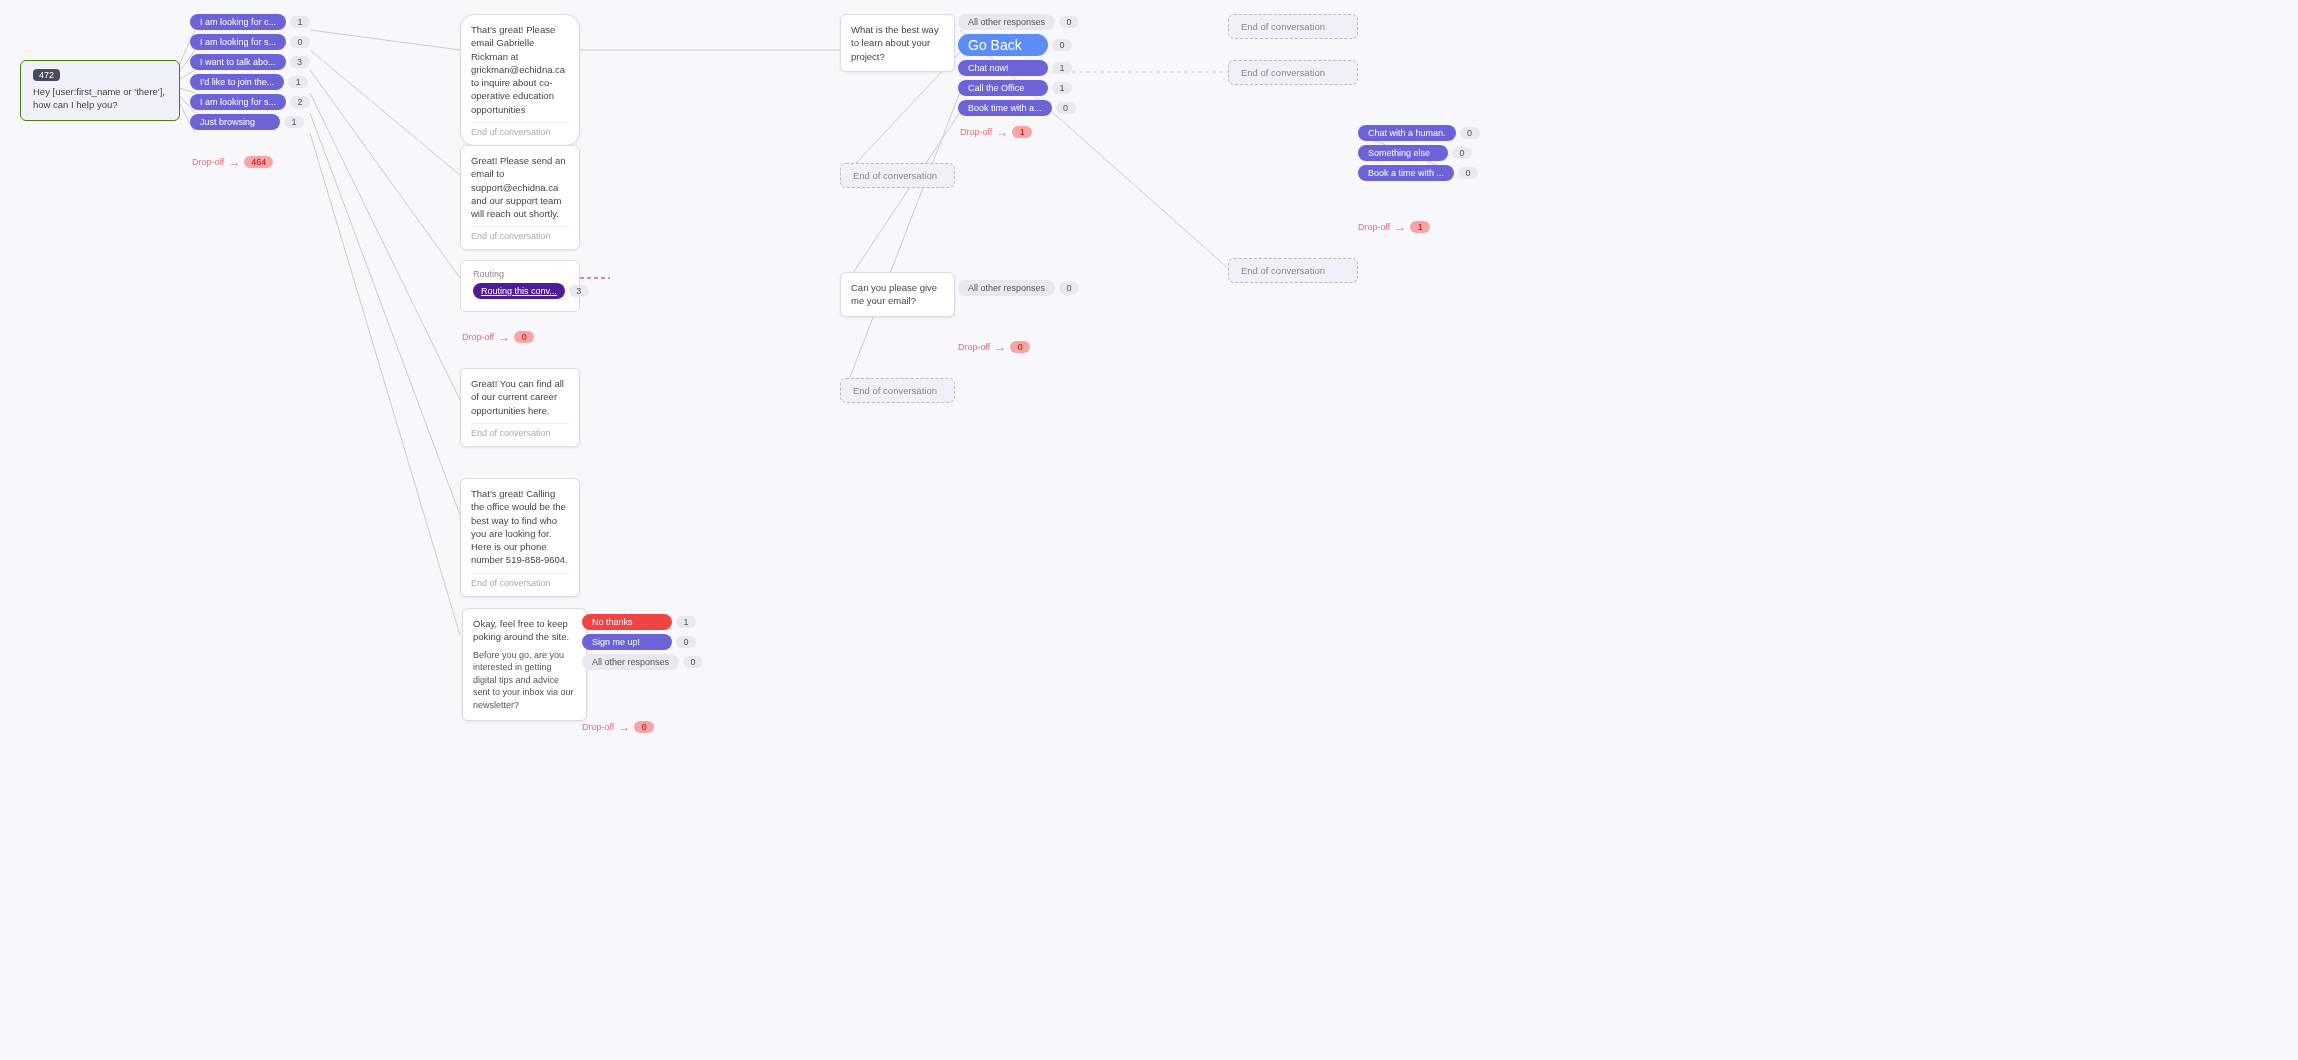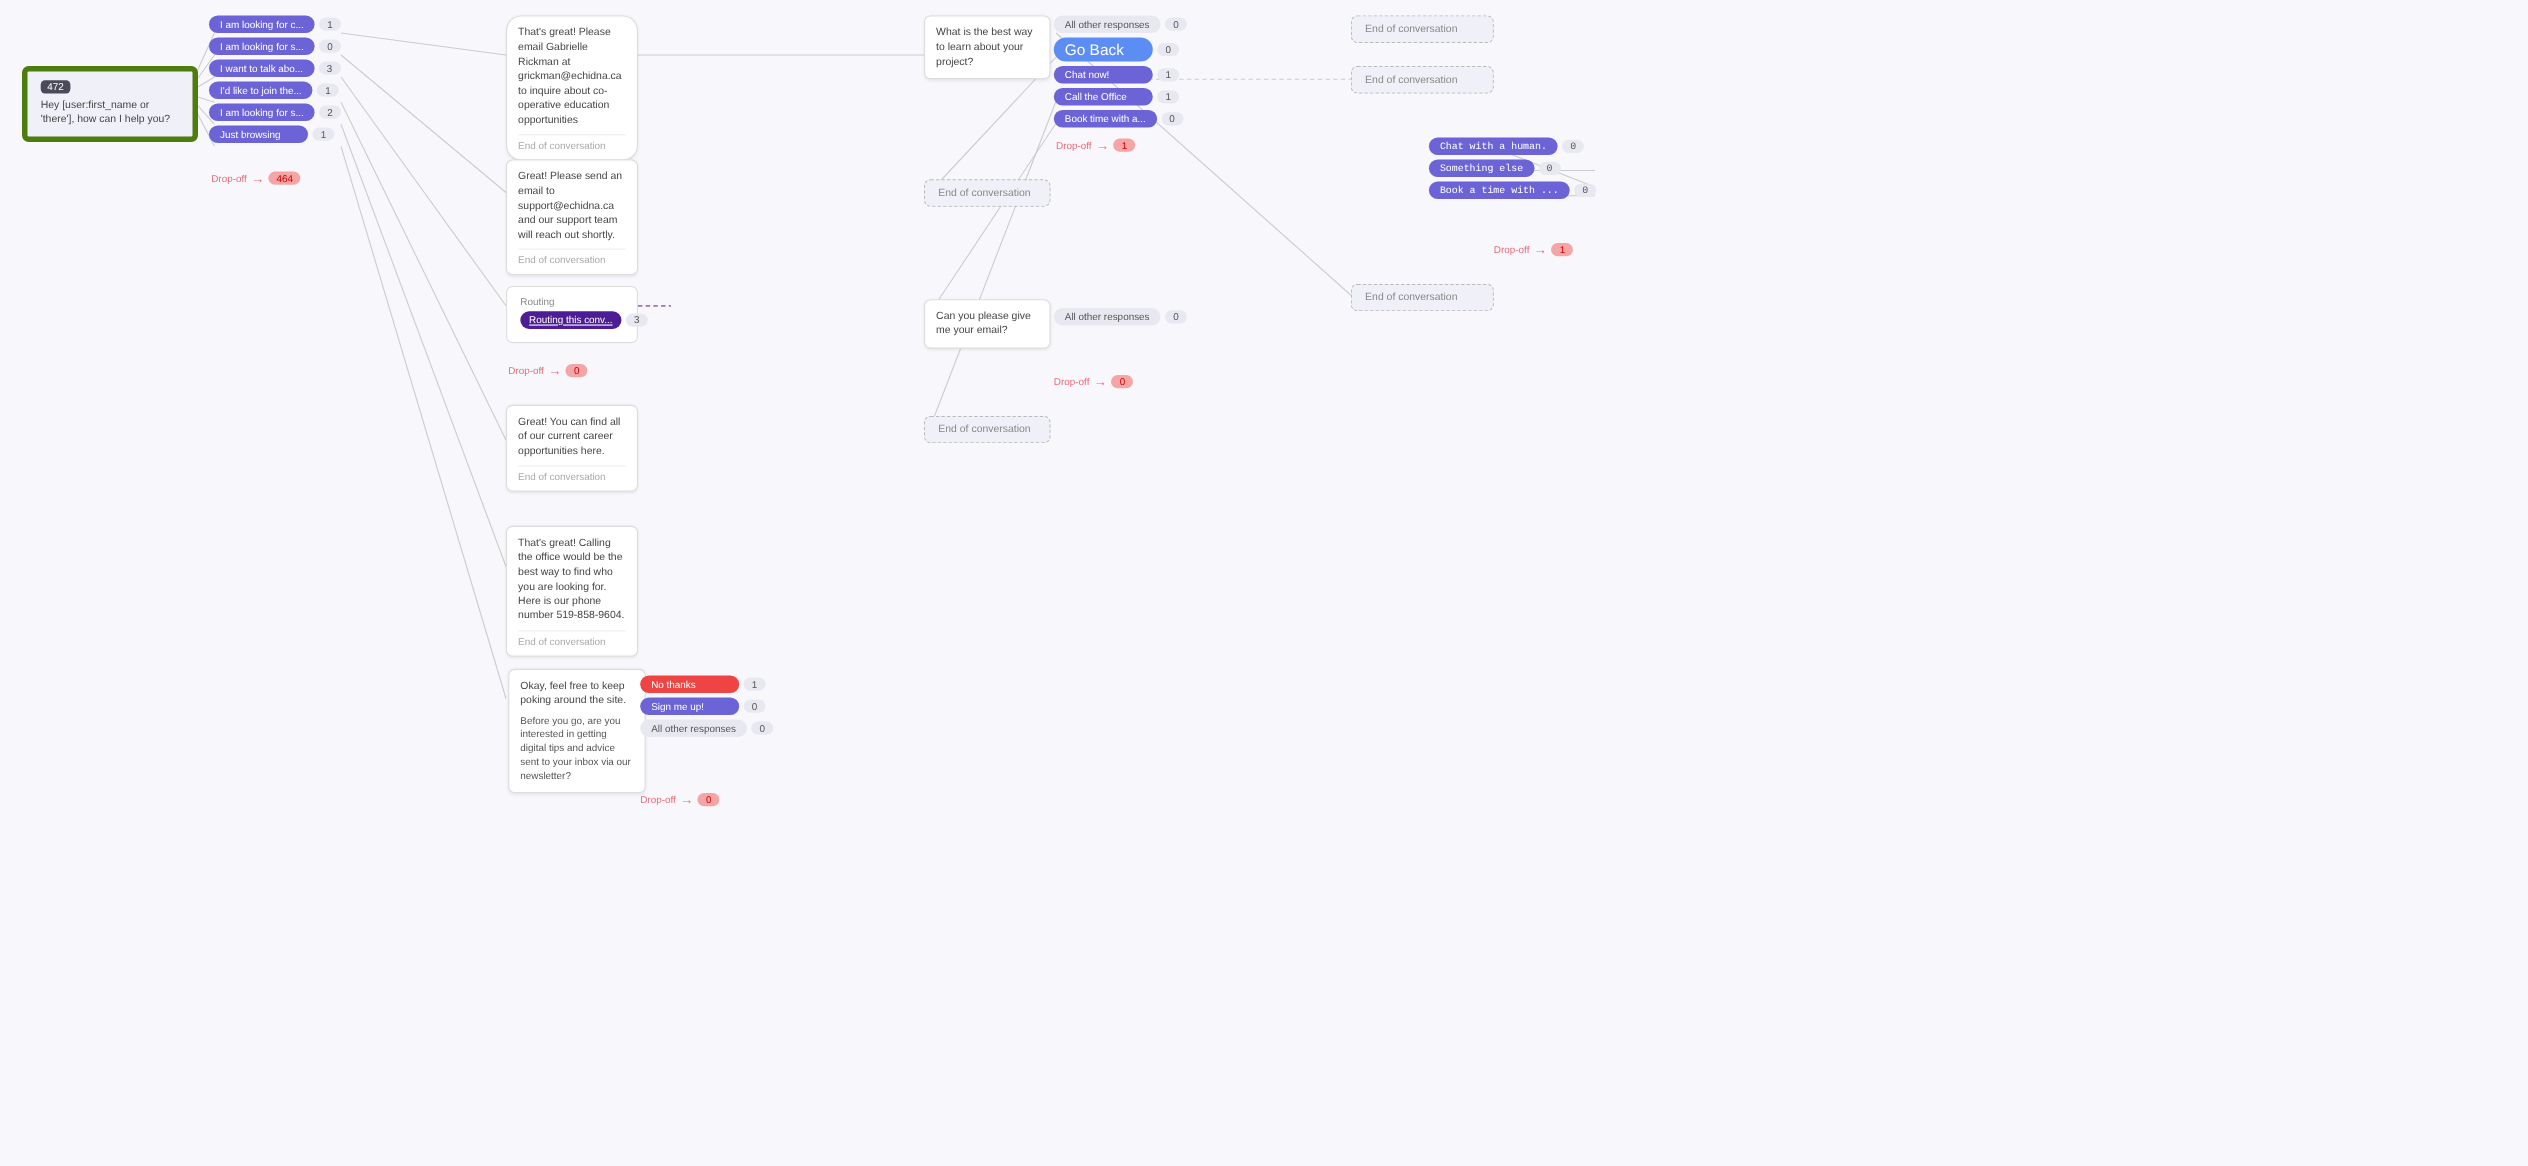--- a/index.html
+++ b/index.html
@@ -112,21 +112,21 @@
       color: #e86c7a;
     }
     .dropoff-arrow {
       color: #e86c7a;
       font-size: 12px;
     }
     
     .start-node {
       position: absolute;
       background: #f0f0f8;
-      border: 5px solid #4d7c0f;
+      border: 1px solid #4d7c0f;
       border-radius: 6px;
       padding: 8px 12px;
       font-size: 10px;
     }
     .start-badge {
       background: #4a4a5a;
       color: #fff;
       border-radius: 4px;
       padding: 1px 6px;
       font-size: 9px;
@@ -338,21 +338,21 @@
     <span>Drop-off</span>
     <span class="dropoff-arrow">→</span>
     <span class="badge-red">0</span>
   </div>
 
   <div class="end-conv" style="left:840px; top:378px; width:115px;">
     <span>End of conversation</span>
   </div>
 
 
-  <div style="position:absolute; left:1299px; top:125px;font-family:Liberation Mono, monospace;">
+  <div style="position:absolute; left:1358px; top:125px;">
     <div class="btn-option">
       <div class="btn-purple">Chat with a human.</div>
       <div class="badge">0</div>
     </div>
     <div class="btn-option">
       <div class="btn-purple">Something else</div>
       <div class="badge">0</div>
     </div>
     <div class="btn-option">
       <div class="btn-purple">Book a time with ...</div>

